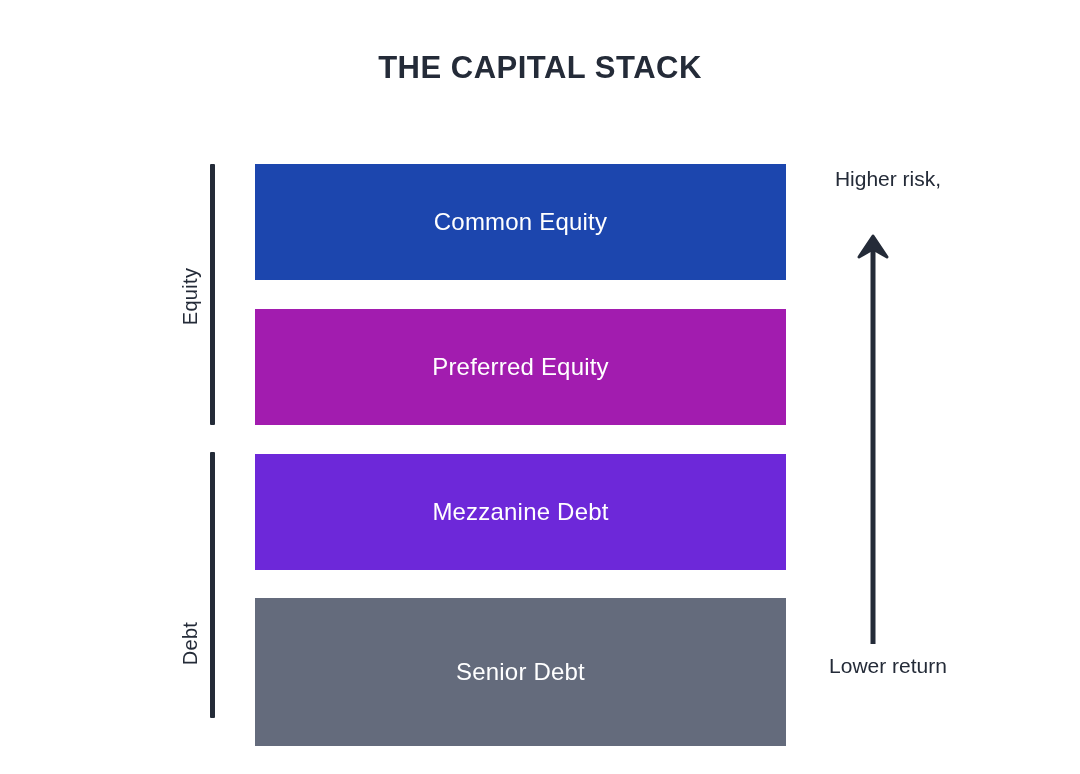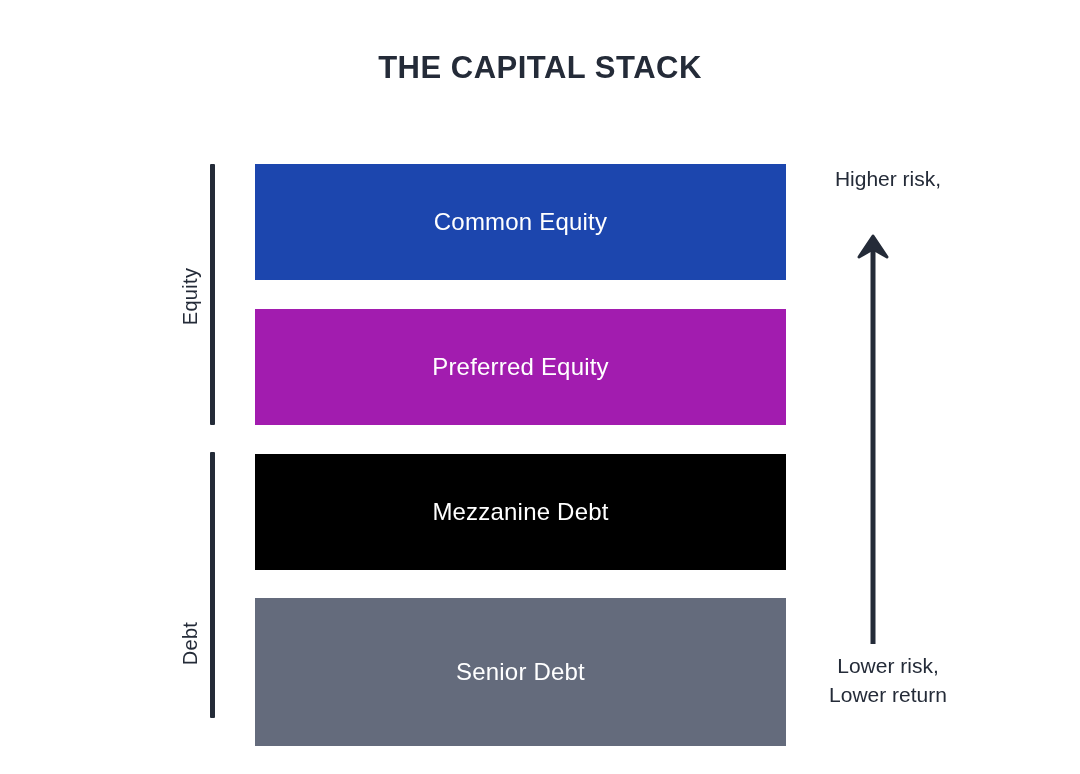--- a/index.html
+++ b/index.html
@@ -40,21 +40,21 @@
     align-items: center;
     justify-content: center;
     color: #ffffff;
     font-size: 24px;
     font-weight: 400;
     letter-spacing: 0.2px;
     box-sizing: border-box;
   }
   .bar-1 { top: 164px; height: 116px; background: #1C46AE; }
   .bar-2 { top: 309px; height: 116px; background: #a21caf; }
-  .bar-3 { top: 454px; height: 116px; background: #000000; }
+  .bar-3 { top: 454px; height: 116px; background: #6d28d9; }
   .bar-4 { top: 598px; height: 148px; background: #646B7C; }
 
   
   .bracket {
     position: absolute;
     left: 210px;
     width: 5px;
     background: #242B38;
     border-radius: 1px;
   }
@@ -150,15 +150,14 @@
 </div>
 
 <div class="arrow-wrap">
   <svg width="42" height="412" viewBox="0 0 42 412" xmlns="http://www.w3.org/2000/svg">
     <line x1="21" y1="412" x2="21" y2="16" stroke="#242B38" stroke-width="5" stroke-linecap="butt"></line>
     <path d="M21 4 L35 25 L21 17 L7 25 Z" fill="#242B38" stroke="#242B38" stroke-width="3" stroke-linejoin="round"></path>
   </svg>
 </div>
 
 <div class="caption caption-bottom">
-  <span class="line">Lower risk,</span>
   <span class="line">Lower return</span>
 </div>
 
 </body></html>

